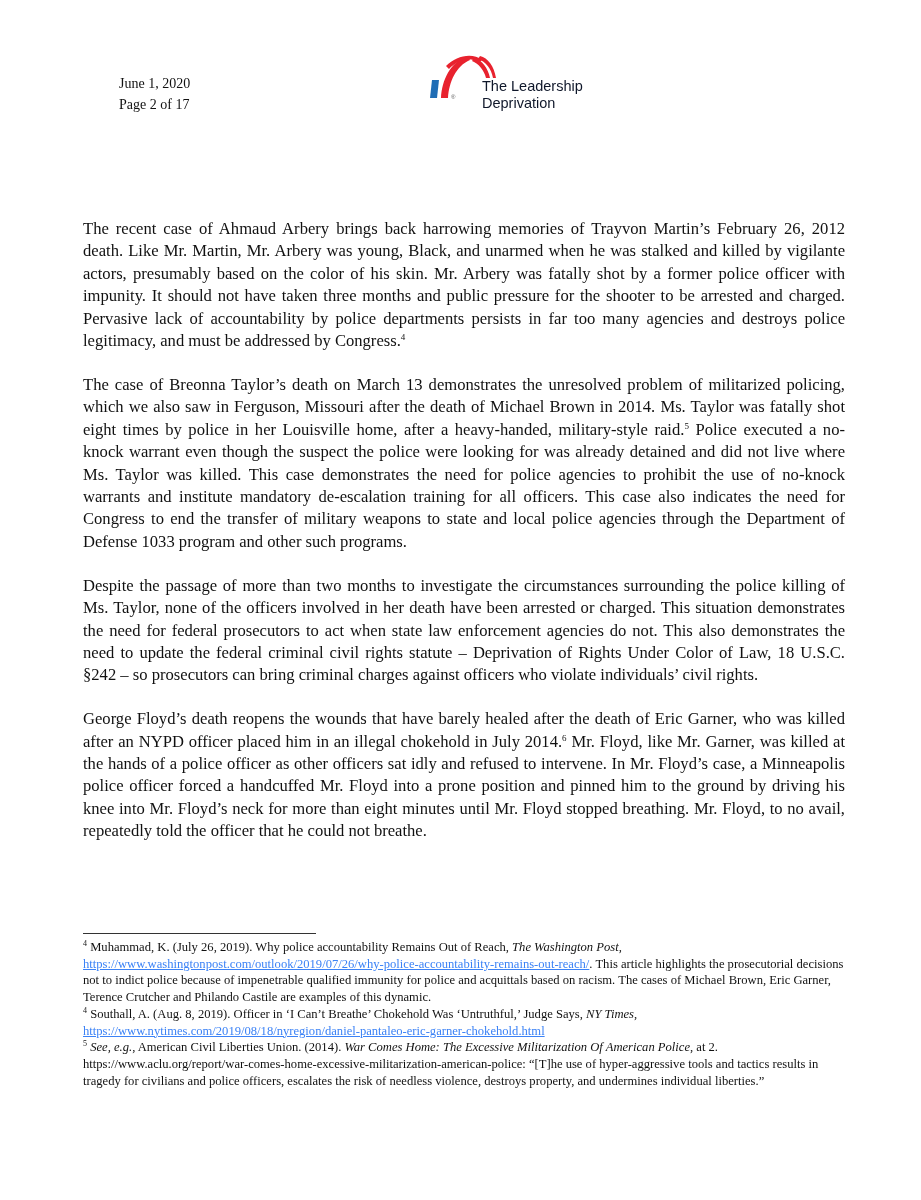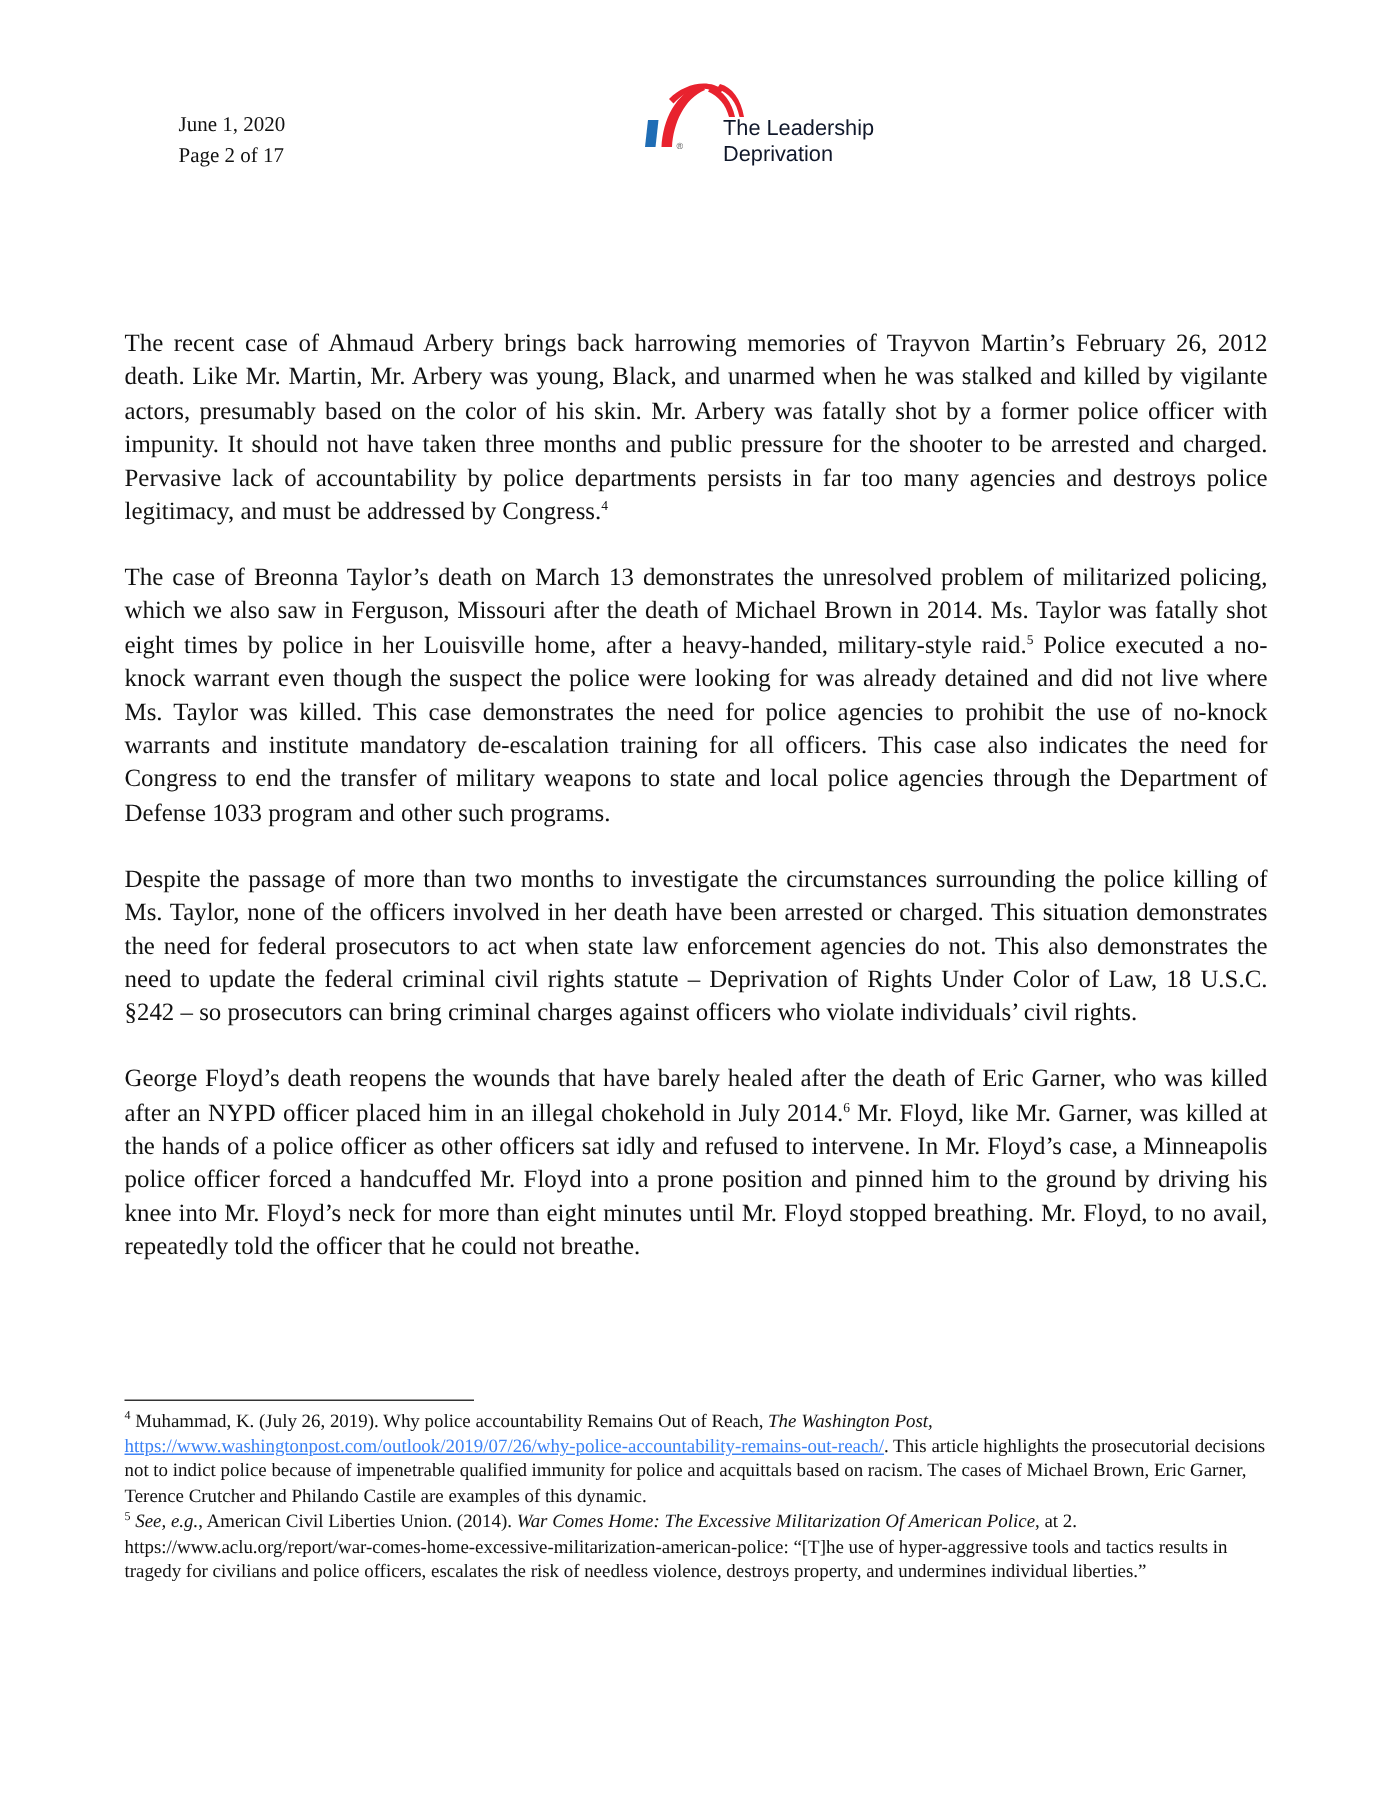--- a/index.html
+++ b/index.html
@@ -47,14 +47,15 @@
   <p class="para"><span>The recent case of Ahmaud Arbery brings back harrowing memories of Trayvon Martin’s February 26, 2012 death. Like Mr. Martin, Mr. Arbery was young, Black, and unarmed when he was stalked and killed by vigilante actors, presumably based on the color of his skin. Mr. Arbery was fatally shot by a former police officer with impunity. It should not have taken three months and public pressure for the shooter to be arrested and charged. Pervasive lack of accountability by police departments persists in far too many agencies and destroys police legitimacy, and must be addressed by Congress.</span><sup>4</sup></p>
   <p class="para"><span>The case of Breonna Taylor’s death on March 13 demonstrates the unresolved problem of militarized policing, which we also saw in Ferguson, Missouri after the death of Michael Brown in 2014. Ms. Taylor was fatally shot eight times by police in her Louisville home, after a heavy-handed, military-style raid.</span><sup>5</sup><span> Police executed a no-knock warrant even though the suspect the police were looking for was already detained and did not live where Ms. Taylor was killed. This case demonstrates the need for police agencies to prohibit the use of no-knock warrants and institute mandatory de-escalation training for all officers. This case also indicates the need for Congress to end the transfer of military weapons to state and local police agencies through the Department of Defense 1033 program and other such programs.</span></p>
   <p class="para">Despite the passage of more than two months to investigate the circumstances surrounding the police killing of Ms. Taylor, none of the officers involved in her death have been arrested or charged. This situation demonstrates the need for federal prosecutors to act when state law enforcement agencies do not. This also demonstrates the need to update the federal criminal civil rights statute – Deprivation of Rights Under Color of Law, 18 U.S.C. §242 – so prosecutors can bring criminal charges against officers who violate individuals’ civil rights.</p>
   <p class="para"><span>George Floyd’s death reopens the wounds that have barely healed after the death of Eric Garner, who was killed after an NYPD officer placed him in an illegal chokehold in July 2014.</span><sup>6</sup><span> Mr. Floyd, like Mr. Garner, was killed at the hands of a police officer as other officers sat idly and refused to intervene.  In Mr. Floyd’s case, a Minneapolis police officer forced a handcuffed Mr. Floyd into a prone position and pinned him to the ground by driving his knee into Mr. Floyd’s neck for more than eight minutes until Mr. Floyd stopped breathing. Mr. Floyd, to no avail, repeatedly told the officer that he could not breathe.</span></p>
 </div>
 
 <div class="fn-rule"></div>
 
 <div class="footnotes">
   <p class="fn"><sup>4</sup><span> Muhammad, K. (July 26, 2019). Why police accountability Remains Out of Reach, </span><i>The Washington Post,</i><br><a>https://www.washingtonpost.com/outlook/2019/07/26/why-police-accountability-remains-out-reach/</a><span>. This article highlights the prosecutorial decisions not to indict police because of impenetrable qualified immunity for police and acquittals based on racism. The cases of Michael Brown, Eric Garner, Terence Crutcher and Philando Castile are examples of this dynamic.</span></p>
+  <p class="fn" style="text-align:justify;"><sup>4</sup><span> Southall, A. (Aug. 8, 2019). Officer in ‘I Can’t Breathe’ Chokehold Was ‘Untruthful,’ Judge Says, </span><i>NY Times</i><span>,</span><br><a>https://www.nytimes.com/2019/08/18/nyregion/daniel-pantaleo-eric-garner-chokehold.html</a></p>
   <p class="fn"><sup>5</sup> <i>See, e.g.</i><span>, American Civil Liberties Union. (2014). </span><i>War Comes Home: The Excessive Militarization Of American Police</i><span>, at 2. https://www.aclu.org/report/war-comes-home-excessive-militarization-american-police: “[T]he use of hyper-aggressive tools and tactics results in tragedy for civilians and police officers, escalates the risk of needless violence, destroys property, and undermines individual liberties.”</span></p>
 </div>
 
 </body></html>

